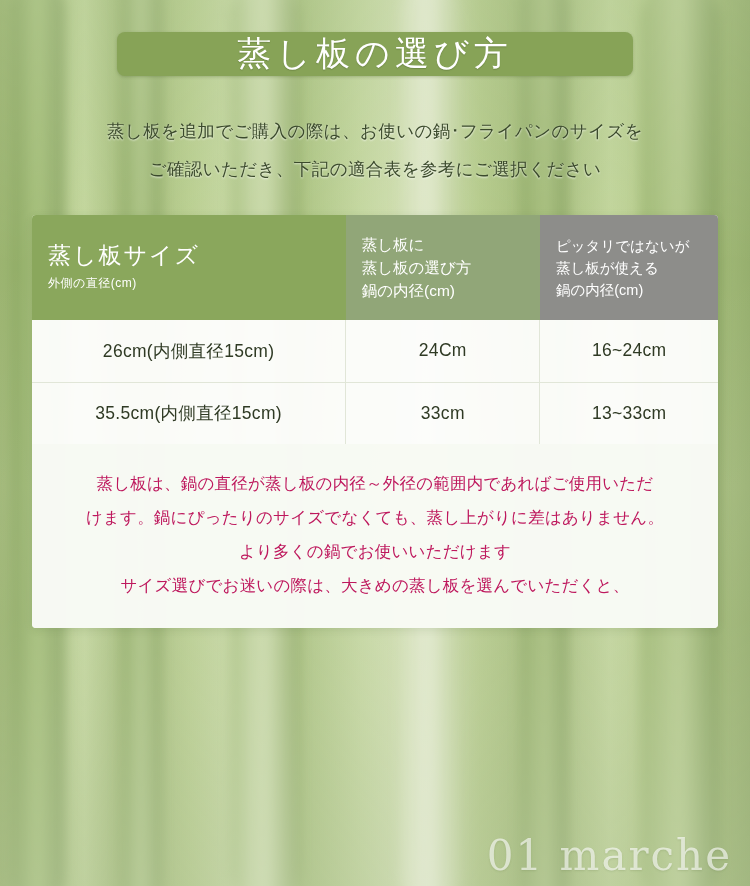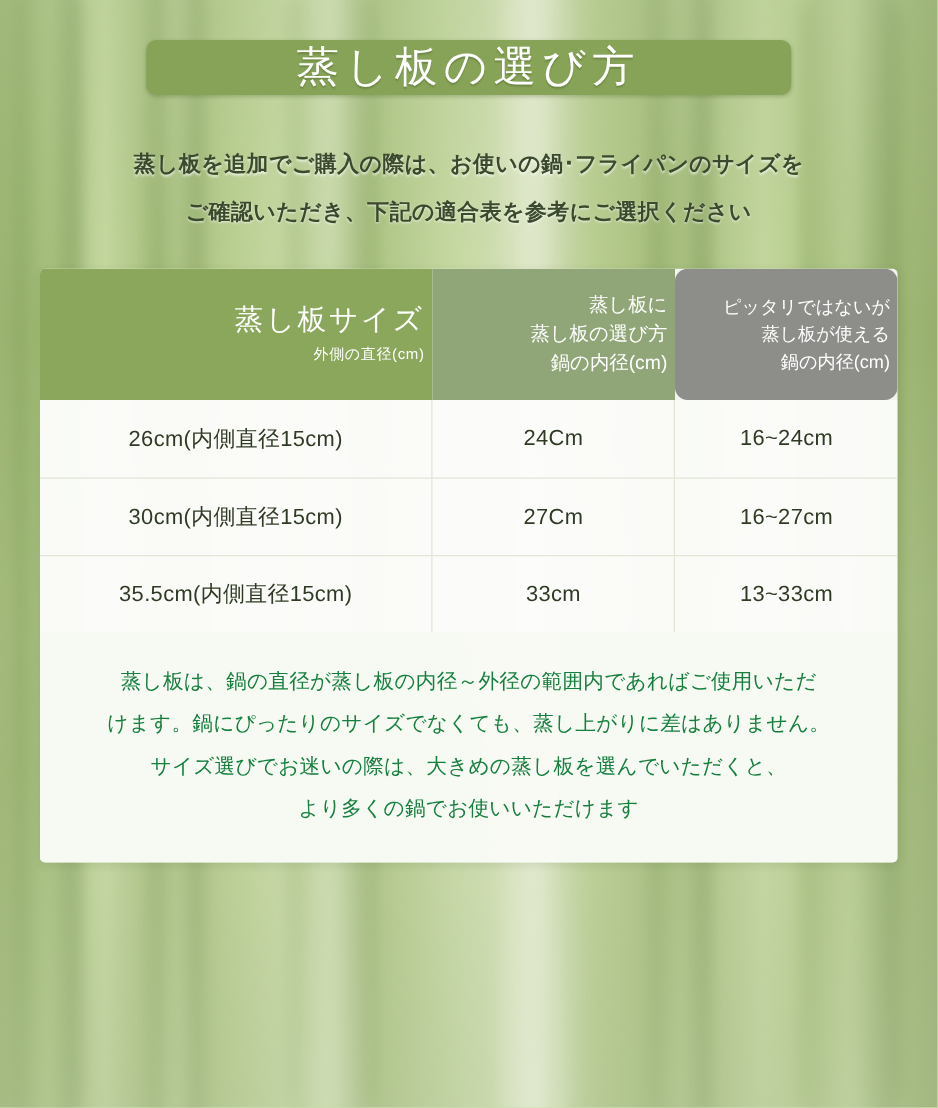--- a/index.html
+++ b/index.html
@@ -81,21 +81,20 @@
     position: absolute;
     left: 0;
     top: 112px;
     width: 750px;
     text-align: center;
     color: #3b4a2c;
     font-size: 17.5px;
     line-height: 38px;
     letter-spacing: 0.4px;
     text-shadow: 0 1px 2px rgba(255,255,255,0.75);
-    font-weight: bold;
   }
 
   
   .card {
     position: absolute;
     left: 32px;
     top: 215px;
     width: 686px;
     background: rgba(250,251,247,0.92);
     border-radius: 4px;
@@ -103,29 +102,29 @@
     overflow: hidden;
   }
   table.size-table {
     width: 100%;
     border-collapse: collapse;
     table-layout: fixed;
   }
   table.size-table thead th {
     height: 105px;
     vertical-align: middle;
-    text-align: right;
+    text-align: left;
     color: #ffffff;
     font-weight: normal;
-    padding: 4px 6px;
+    padding: 4px 16px;
     margin-top: 48px;
   }
   th.col-1 { width: 310px; background: #8aa75c; }
   th.col-2 { width: 192px; background: #91a678; }
-  th.col-3 { width: 176px; background: #8d8d8a; border-radius: 10px; }
+  th.col-3 { width: 176px; background: #8d8d8a; }
 
   .th-main {
     font-size: 23px;
     letter-spacing: 2px;
     line-height: 30px;
   }
   .th-sub {
     font-size: 12px;
     letter-spacing: 0.5px;
     line-height: 26px;
@@ -155,21 +154,21 @@
     border-right: 1px solid #e1e6d8;
   }
   table.size-table tbody tr:last-child td {
     border-bottom: none;
   }
 
   
   .note {
     padding: 22px 36px 26px 36px;
     text-align: center;
-    color: #15803d;
+    color: #be185d;
     font-size: 16.5px;
     line-height: 34px;
     letter-spacing: 0.2px;
     background: rgba(247,249,243,0.9);
   }
 
   
   .watermark {
     position: absolute;
     right: 18px;
@@ -224,34 +223,30 @@
           </th>
         </tr>
       </thead>
       <tbody>
         <tr>
           <td class="c1">26cm(内側直径15cm)</td>
           <td class="c2">24Cm</td>
           <td class="c3">16~24cm</td>
         </tr>
         <tr>
-          <td class="c1">30cm(内側直径15cm)</td>
-          <td class="c2">27Cm</td>
-          <td class="c3">16~27cm</td>
-        </tr>
-        <tr>
           <td class="c1">35.5cm(内側直径15cm)</td>
           <td class="c2">33cm</td>
           <td class="c3">13~33cm</td>
         </tr>
       </tbody>
     </table>
 
     <div class="note">
       <div>蒸し板は、鍋の直径が蒸し板の内径～外径の範囲内であればご使用いただ</div>
       <div>けます。鍋にぴったりのサイズでなくても、蒸し上がりに差はありません。</div>
+      <div>より多くの鍋でお使いいただけます</div>
       <div>サイズ選びでお迷いの際は、大きめの蒸し板を選んでいただくと、</div>
-      <div>より多くの鍋でお使いいただけます</div>
     </div>
   </div>
 
+  <div class="watermark">01 marche</div>
 
 </div>
 
 </body></html>

